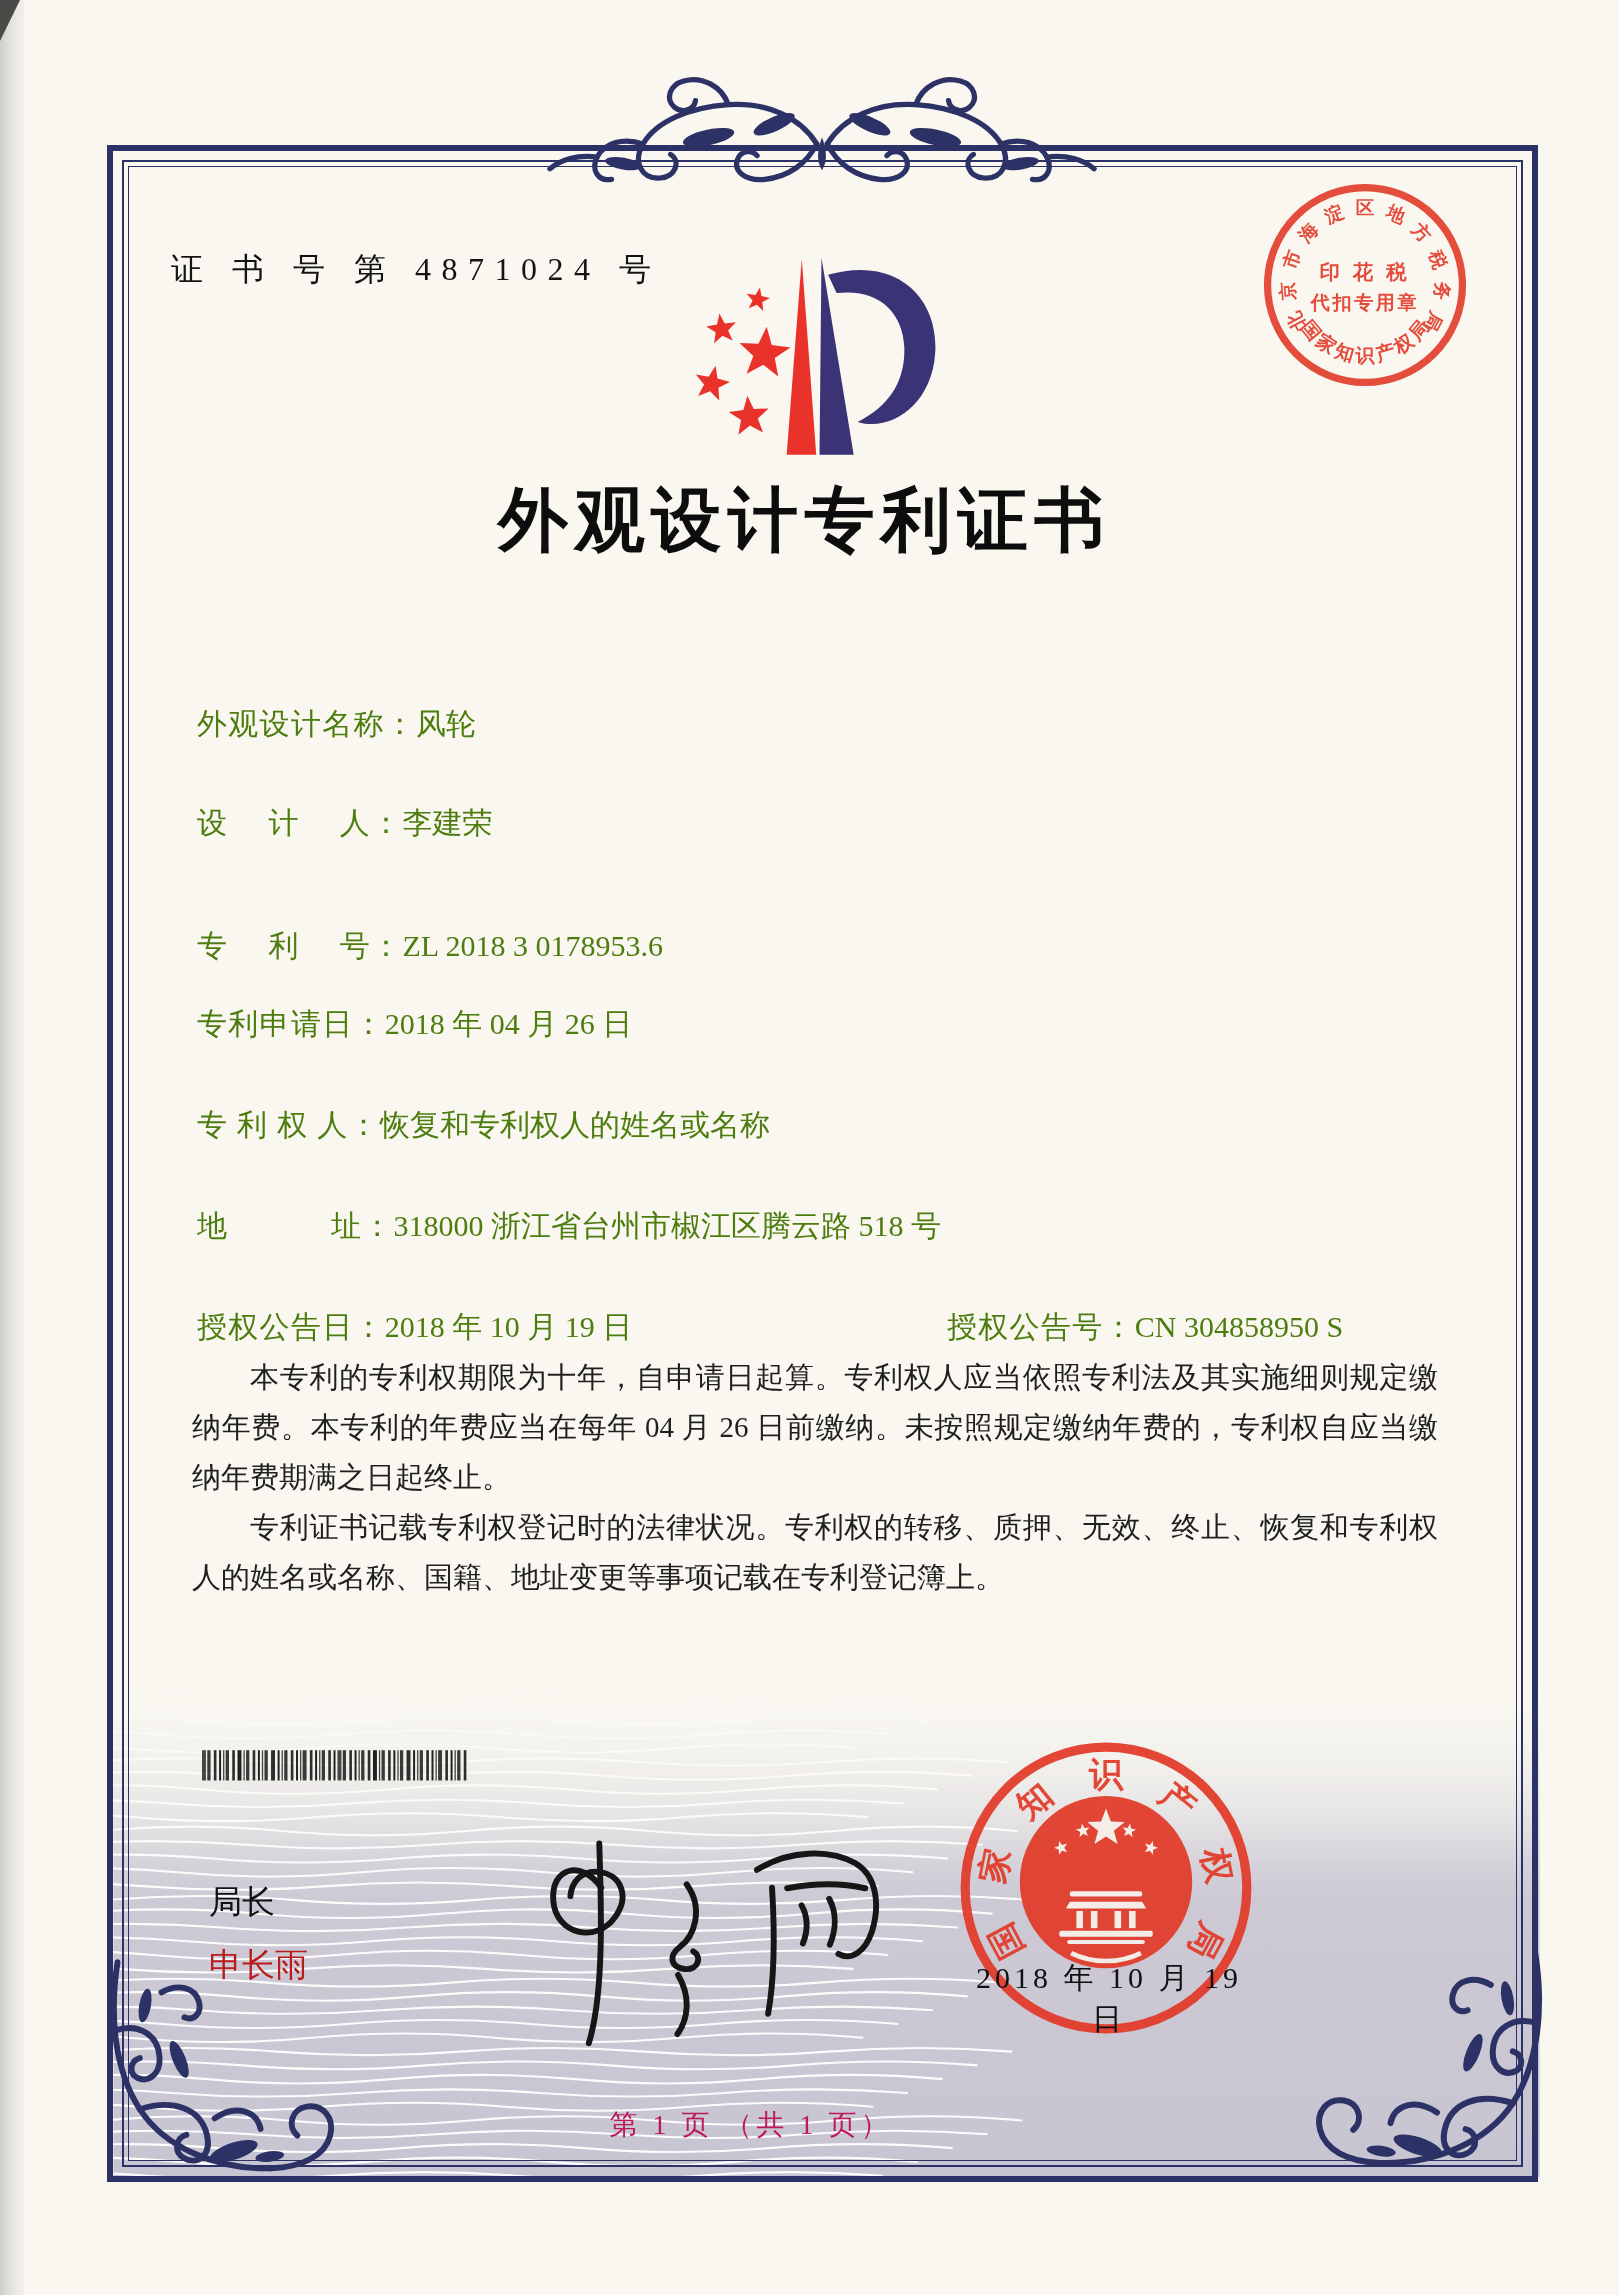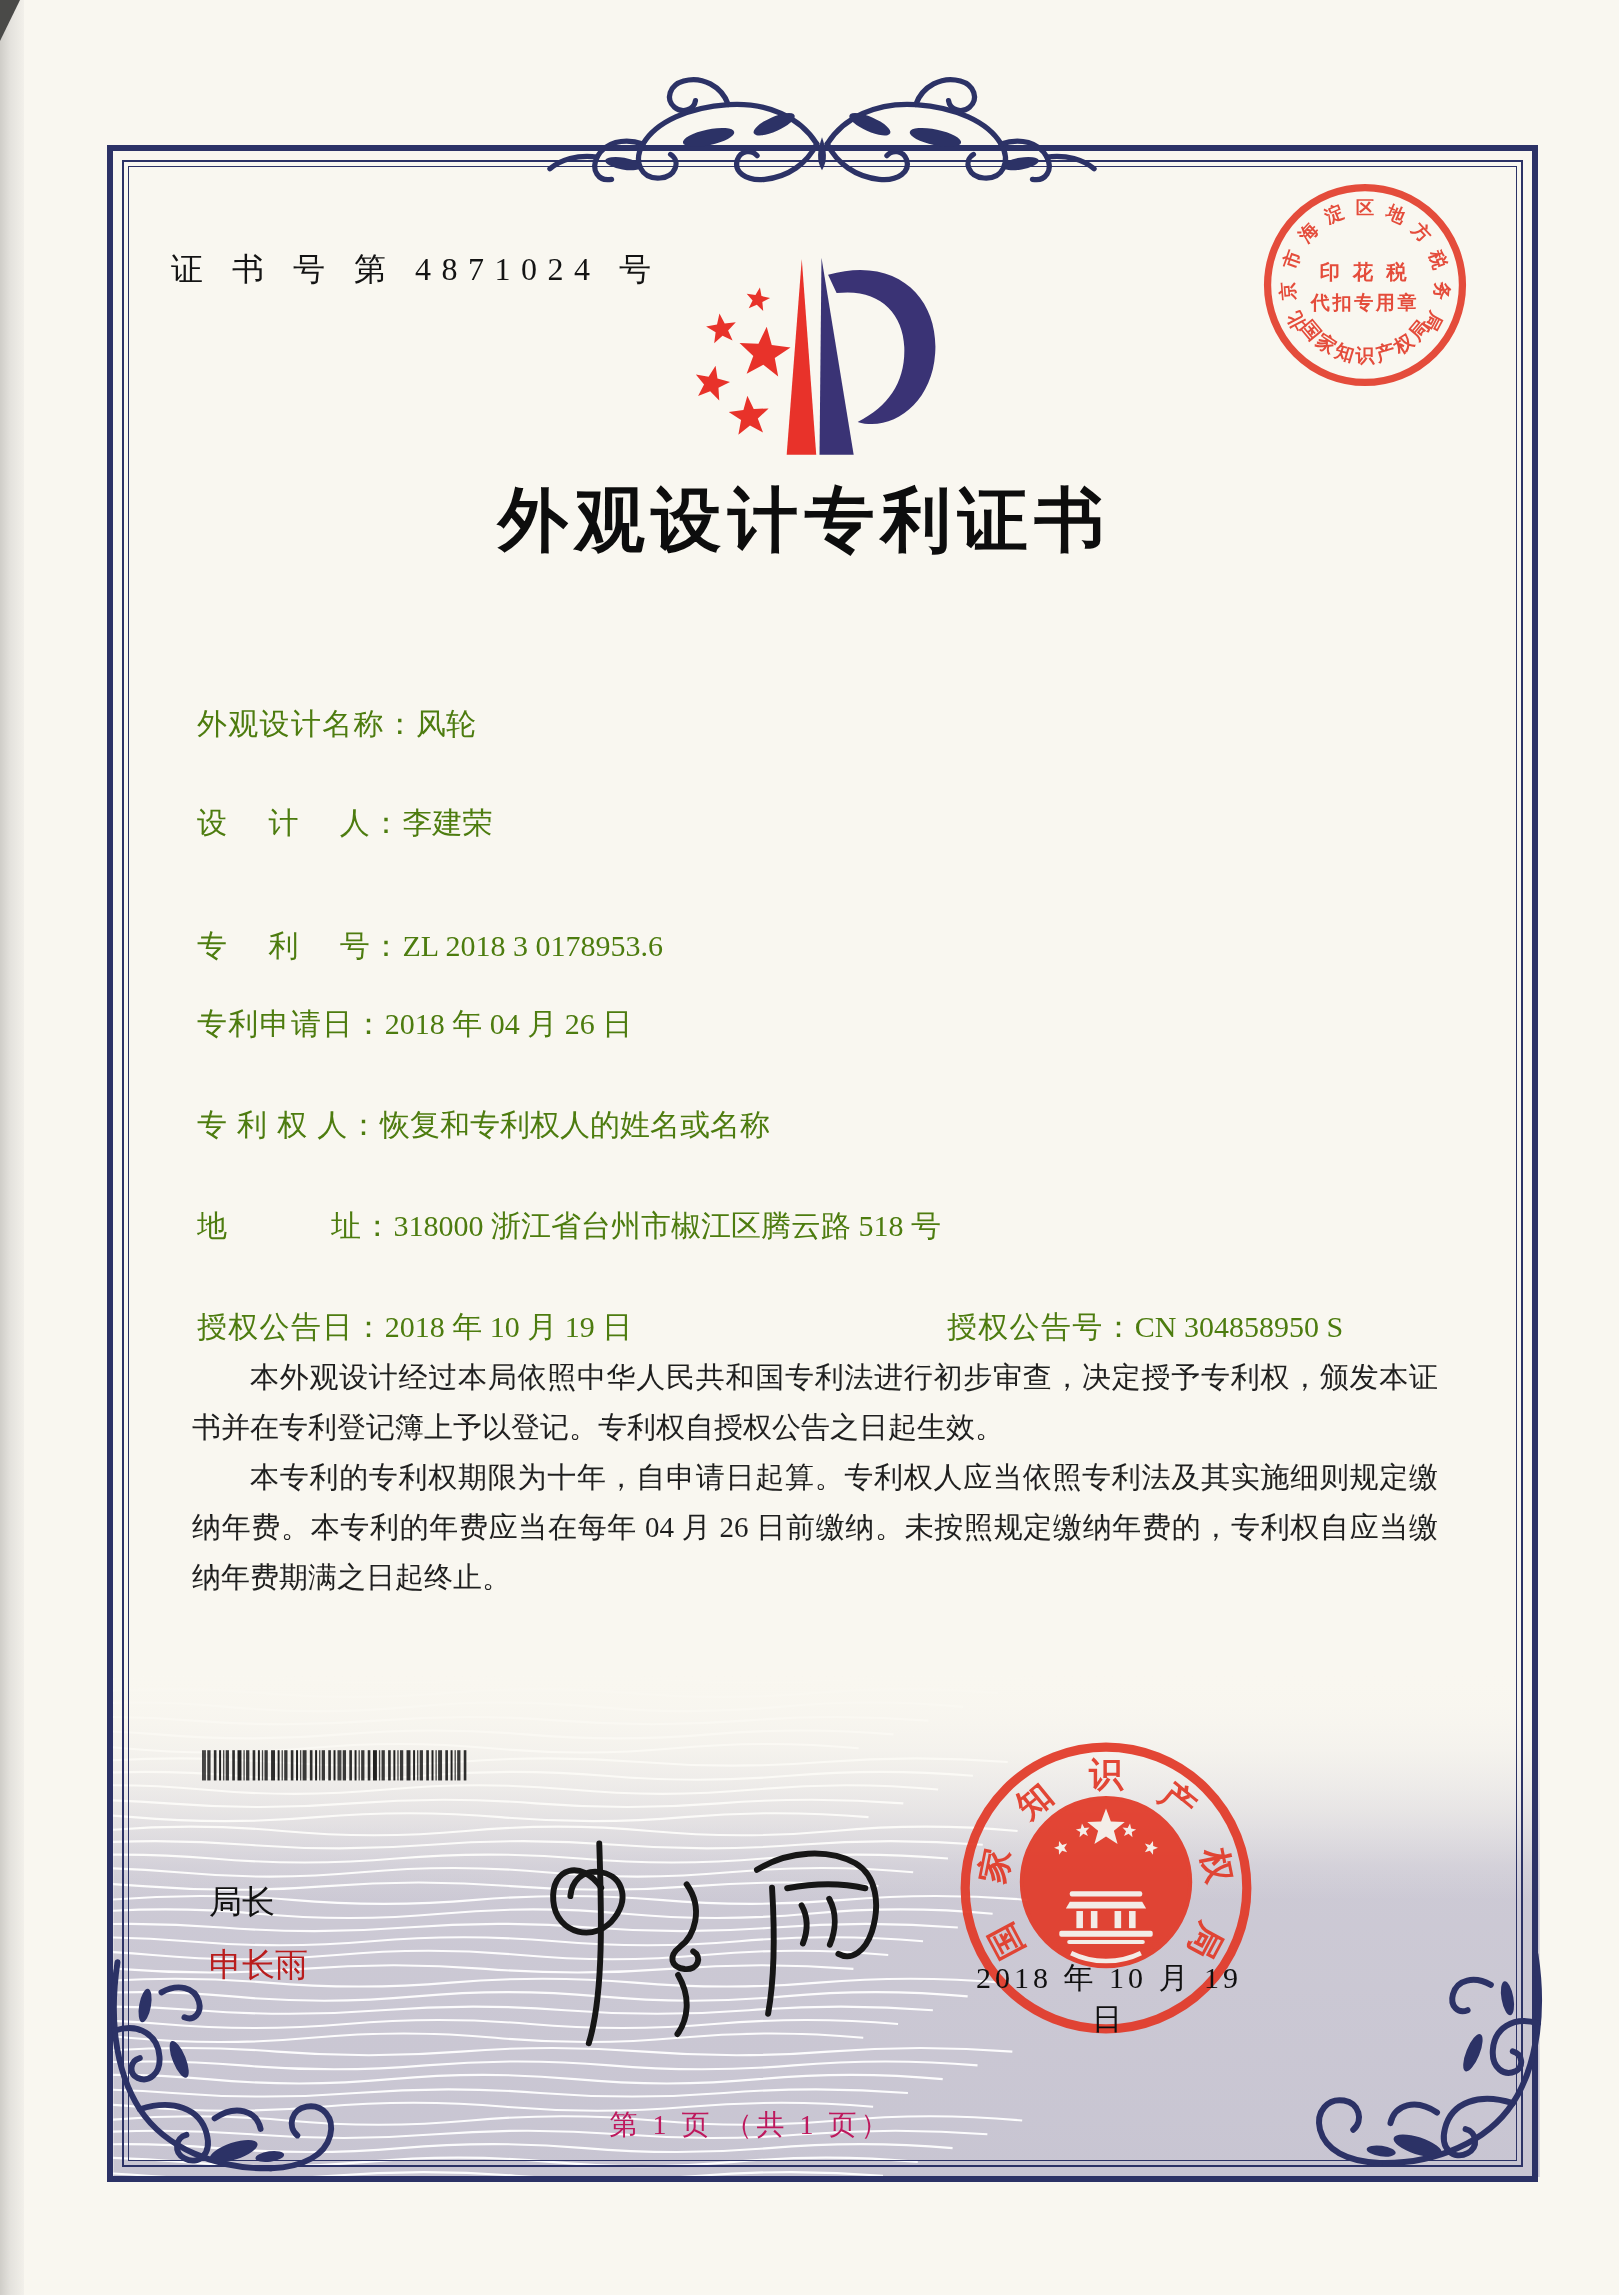--- a/index.html
+++ b/index.html
@@ -205,22 +205,22 @@
   <span class="lab">地　　　 址：</span><span>318000 浙江省台州市椒江区腾云路 518 号</span>
 </div>
 <div class="abs field" style="left:197px;top:1307px;">
   <span class="lab">授权公告日：</span><span>2018 年 10 月 19 日</span>
 </div>
 <div class="abs field" style="left:947px;top:1307px;">
   <span class="lab">授权公告号：</span><span>CN 304858950 S</span>
 </div>
 
 <div class="abs paras">
-  <p>本外观设计经过本局依照中华人民共和国专利法进行初步审查，决定授予专利权，颁发本证书并在专利登记簿上予以登记。专利权自授权公告之日起生效。</p>
   <p>本专利的专利权期限为十年，自申请日起算。专利权人应当依照专利法及其实施细则规定缴纳年费。本专利的年费应当在每年 04 月 26 日前缴纳。未按照规定缴纳年费的，专利权自应当缴纳年费期满之日起终止。</p>
+  <p>专利证书记载专利权登记时的法律状况。专利权的转移、质押、无效、终止、恢复和专利权人的姓名或名称、国籍、地址变更等事项记载在专利登记簿上。</p>
 </div>
 
 <svg class="abs" style="left:202px;top:1750px;" width="267" height="32" id="barcode" viewBox="0 0 406 48">
     <rect x="0" y="0" width="6" height="46" fill="#151515" opacity="0.78"></rect>
     <rect x="8" y="0" width="5" height="46" fill="#151515" opacity="0.84"></rect>
     <rect x="18" y="0" width="4" height="46" fill="#151515" opacity="0.89"></rect>
     <rect x="26" y="0" width="3" height="46" fill="#151515" opacity="0.95"></rect>
     <rect x="32" y="0" width="2" height="46" fill="#151515" opacity="0.78"></rect>
     <rect x="36" y="0" width="5" height="46" fill="#151515" opacity="0.84"></rect>
     <rect x="46" y="0" width="4" height="46" fill="#151515" opacity="0.89"></rect>

